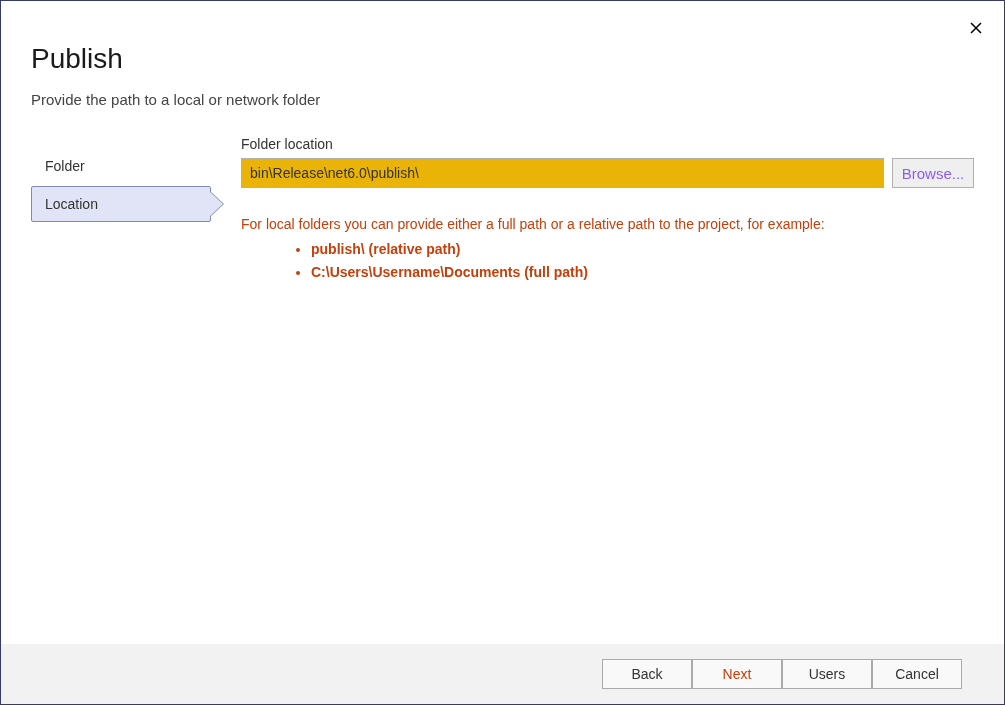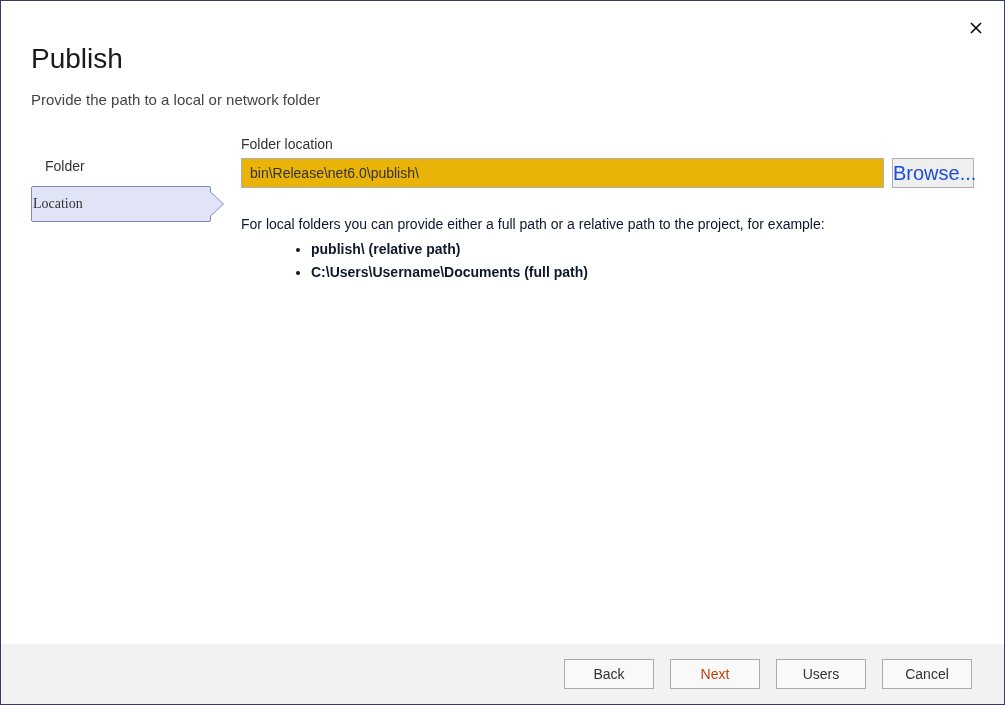--- a/index.html
+++ b/index.html
@@ -57,22 +57,21 @@
       padding: 10px 14px;
       margin-bottom: 2px;
       font-size: 14px;
       cursor: pointer;
       color: #333;
     }
     .sidebar-item.active {
       background: #e1e3f6;
       border: 1px solid #7f8ab2;
       border-radius: 2px;
-      padding: 9px 1px;
-      font-family: Liberation Serif, serif;
+      padding: 9px 13px;
     }
     .sidebar-item.active::after {
       content: "";
       position: absolute;
       right: -13px;
       top: 50%;
       transform: translateY(-50%);
       width: 0;
       height: 0;
       border-top: 12px solid transparent;
@@ -114,30 +113,30 @@
       padding: 4px 8px;
       font-size: 14px;
       font-family: inherit;
       border: 1px solid #b0b0b0;
       background: #eab308;
       color: #333;
     }
     .browse-btn {
       width: 82px;
       height: 30px;
-      font-size: 20px;
+      font-size: 15px;
       font-family: inherit;
       background: #efefef;
       border: 1px solid #b0b0b0;
       cursor: pointer;
-      color: #1d4ed8;
+      color: #8b5cf6;
     }
     .help-text {
       font-size: 14px;
-      color: #0f172a;
+      color: #c2410c;
       line-height: 1.5;
       margin-bottom: 22px;
     }
     .help-text ul {
       margin: 4px 0 0 0;
       padding-left: 70px;
       list-style: disc;
       font-weight: bold;
     }
     .help-text li {
@@ -146,22 +145,22 @@
     .footer {
       position: absolute;
       bottom: 0;
       left: 0;
       right: 0;
       height: 60px;
       background: #f2f2f2;
       display: flex;
       align-items: center;
       justify-content: flex-end;
-      padding-right: 32px;
-      gap: 16px;
+      padding-right: 42px;
+      gap: 0;
     }
     .footer-btn {
       width: 90px;
       height: 30px;
       font-size: 14px;
       font-family: inherit;
       background: #f9f9f9;
       border: 1px solid #aaa;
       cursor: pointer;
       color: #333;

